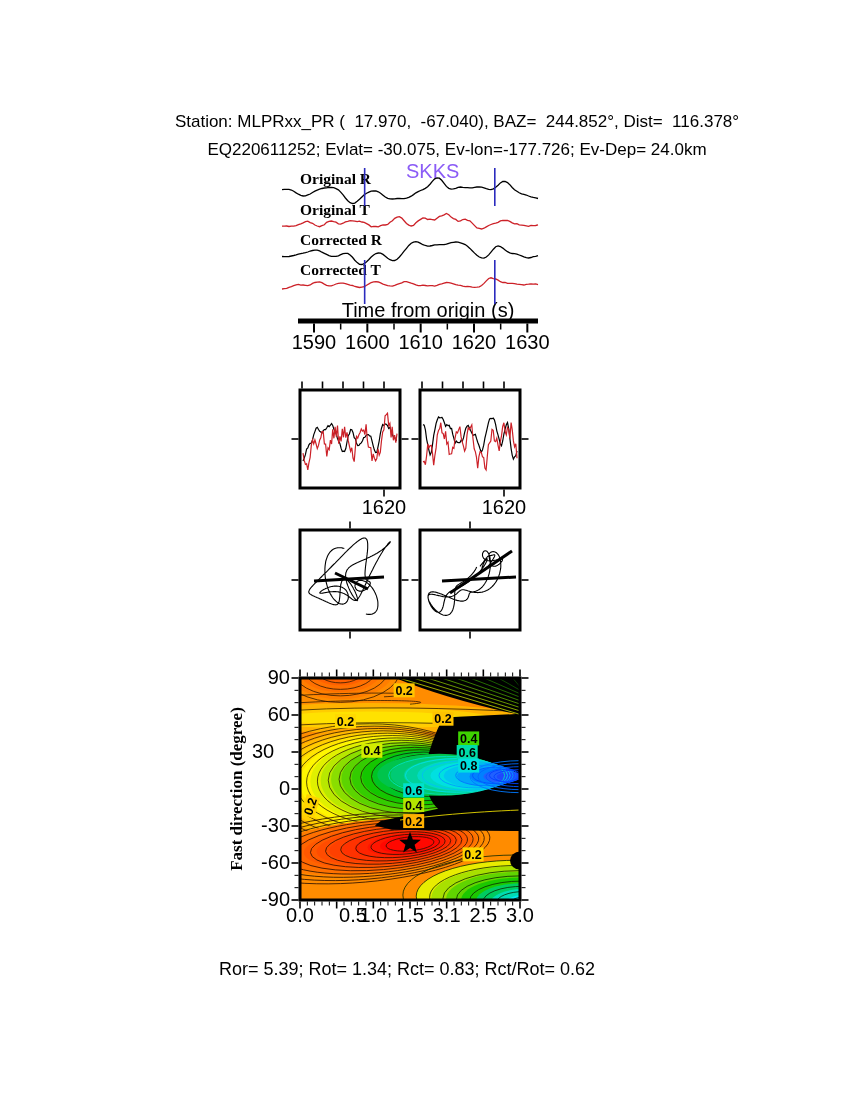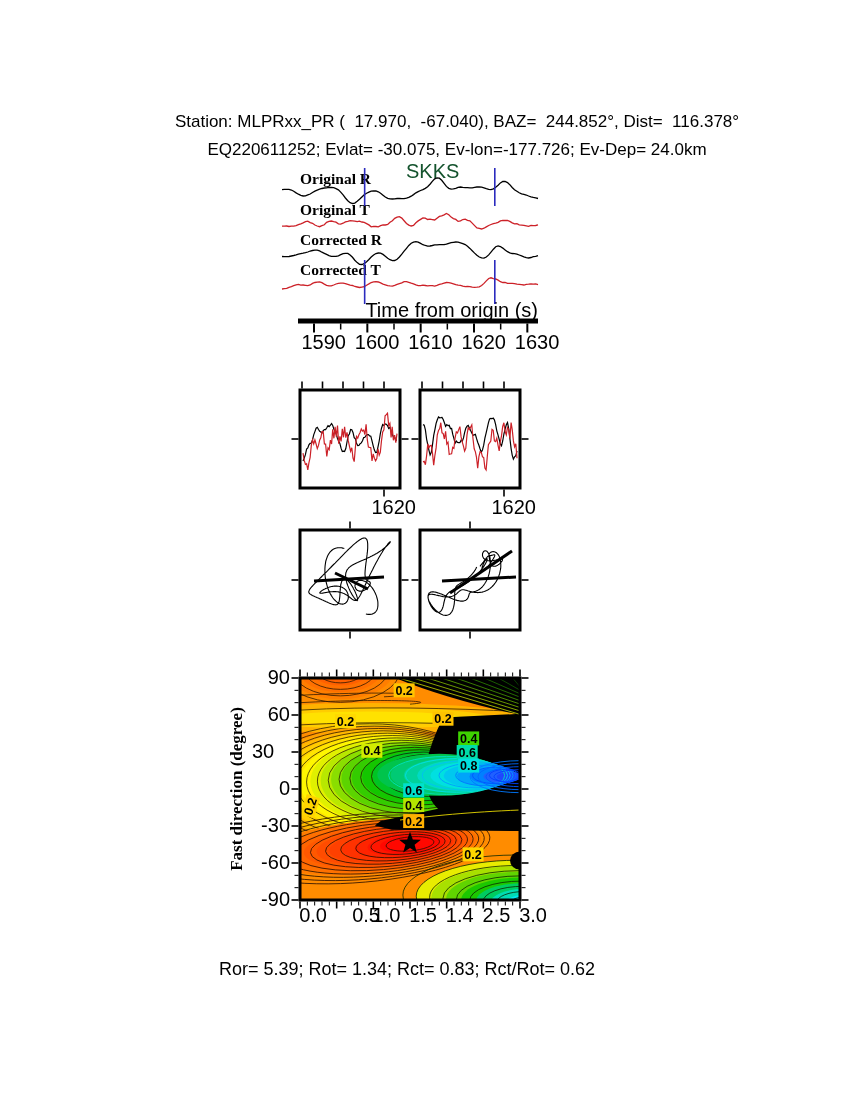--- a/index.html
+++ b/index.html
@@ -1,32 +1,32 @@
 <!DOCTYPE html>
 <html><head>
 <meta charset="utf-8">
 <style>
   html,body{margin:0;padding:0;background:#fff;}
   #page{position:relative;width:850px;height:1100px;background:#ffffff;overflow:hidden;
         font-family:"Liberation Sans",sans-serif;color:#000;}
   .abs{position:absolute;}
   .hdr{width:850px;text-align:center;font-size:17px;white-space:pre;padding-left:32px;}
   .tracelab{font-family:"Liberation Serif",serif;font-weight:bold;font-size:15.5px;}
-  .ticklab{font-size:20px;text-align:right;}
+  .ticklab{font-size:20px;text-align:center;}
   .serifbold{font-family:"Liberation Serif",serif;font-weight:bold;}
   svg{position:absolute;overflow:visible;}
 </style>
 </head>
 <body>
 <div id="page">
 
 <div class="abs hdr" style="top:112px;left:0">Station: MLPRxx_PR (  17.970,  -67.040), BAZ=  244.852°, Dist=  116.378°</div>
 <div class="abs hdr" style="top:140px;left:0">EQ220611252; Evlat= -30.075, Ev-lon=-177.726; Ev-Dep= 24.0km</div>
 
-<div class="abs" style="top:160px;left:406px;font-size:20px;color:#14532d">SKKS</div>
+<div class="abs" style="top:160px;left:406px;font-size:20px;color:#8b5cf6">SKKS</div>
 
 <div class="abs tracelab" style="top:170px;left:300px">Original R</div>
 <div class="abs tracelab" style="top:201px;left:300px">Original T</div>
 <div class="abs tracelab" style="top:231px;left:300px">Corrected R</div>
 <div class="abs tracelab" style="top:261px;left:300px">Corrected T</div>
 
 <div class="abs ticklab" style="top:299px;left:318px;width:220px">Time from origin (s)</div>
 
 <svg id="seismo" width="270" height="210" style="left:280px;top:156px">
       <path d="M2.0 33.6L4.3 33.3L6.7 33.3L9.0 33.4L11.4 34.0L13.7 35.2L16.1 36.9L18.4 38.2L20.8 39.4L23.1 40.0L25.5 39.8L27.8 38.9L30.2 38.0L32.5 36.5L34.9 35.1L37.2 34.1L39.6 33.2L41.9 32.5L44.3 32.0L46.6 31.8L49.0 31.4L51.3 31.5L53.7 31.7L56.0 32.6L58.4 33.9L60.7 36.1L63.1 38.9L65.4 42.0L67.8 44.7L70.1 46.7L72.5 47.5L74.8 47.1L77.2 45.3L79.5 43.3L81.9 41.0L84.2 38.8L86.6 37.2L88.9 36.1L91.2 35.1L93.6 34.8L95.9 35.0L98.3 35.8L100.6 37.3L103.0 39.2L105.3 41.0L107.7 42.4L110.0 42.9L112.4 43.0L114.7 42.8L117.1 42.5L119.4 42.4L121.8 42.6L124.1 42.7L126.5 42.1L128.8 41.4L131.2 40.2L133.5 38.6L135.9 36.8L138.2 35.6L140.6 34.5L142.9 33.6L145.3 32.4L147.6 30.8L150.0 28.2L152.3 25.4L154.7 22.8L157.0 21.8L159.4 22.2L161.7 24.3L164.1 27.3L166.4 30.4L168.8 32.3L171.1 33.1L173.4 32.9L175.8 32.4L178.1 31.4L180.5 31.0L182.8 31.4L185.2 31.6L187.5 31.6L189.9 31.9L192.2 31.9L194.6 31.3L196.9 31.0L199.3 30.9L201.6 31.1L204.0 31.8L206.3 32.6L208.7 33.3L211.0 33.6L213.4 32.8L215.7 31.2L218.1 29.2L220.4 26.9L222.8 25.4L225.1 25.5L227.5 26.6L229.8 28.7L232.2 31.5L234.5 33.8L236.9 35.3L239.2 36.8L241.6 37.9L243.9 38.4L246.3 39.0L248.6 40.0L251.0 40.8L253.3 41.4L255.7 41.9L258.0 42.5" fill="none" stroke="#000" stroke-width="1.3"></path>
@@ -376,21 +376,21 @@
       <div class="abs ticklab" style="top:331px;left:335.3333333333333px;width:64px">1600</div>
       <div class="abs ticklab" style="top:331px;left:388.66666666666663px;width:64px">1610</div>
       <div class="abs ticklab" style="top:331px;left:442px;width:64px">1620</div>
       <div class="abs ticklab" style="top:331px;left:495.33333333333326px;width:64px">1630</div>
       <div class="abs ticklab" style="top:496px;left:352px;width:64px">1620</div>
       <div class="abs ticklab" style="top:496px;left:472px;width:64px">1620</div>
       <div class="abs ticklab" style="top:904px;left:273px;width:54px">0.0</div>
       <div class="abs ticklab" style="top:904px;left:326px;width:54px">0.5</div>
       <div class="abs ticklab" style="top:904px;left:346.3333333333333px;width:54px">1.0</div>
       <div class="abs ticklab" style="top:904px;left:383px;width:54px">1.5</div>
-      <div class="abs ticklab" style="top:904px;left:419.66666666666663px;width:54px">1.4</div>
+      <div class="abs ticklab" style="top:904px;left:419.66666666666663px;width:54px">3.1</div>
       <div class="abs ticklab" style="top:904px;left:456.3333333333333px;width:54px">2.5</div>
       <div class="abs ticklab" style="top:904px;left:493px;width:54px">3.0</div>
       <div class="abs ticklab" style="top:666px;left:236px;width:54px;text-align:right">90</div>
       <div class="abs ticklab" style="top:703px;left:236px;width:54px;text-align:right">60</div>
       <div class="abs ticklab" style="top:740px;left:236px;width:54px;text-align:center">30</div>
       <div class="abs ticklab" style="top:777px;left:236px;width:54px;text-align:right">0</div>
       <div class="abs ticklab" style="top:814px;left:236px;width:54px;text-align:right">-30</div>
       <div class="abs ticklab" style="top:851px;left:236px;width:54px;text-align:right">-60</div>
       <div class="abs ticklab" style="top:888px;left:236px;width:54px;text-align:right">-90</div>
     </div>

